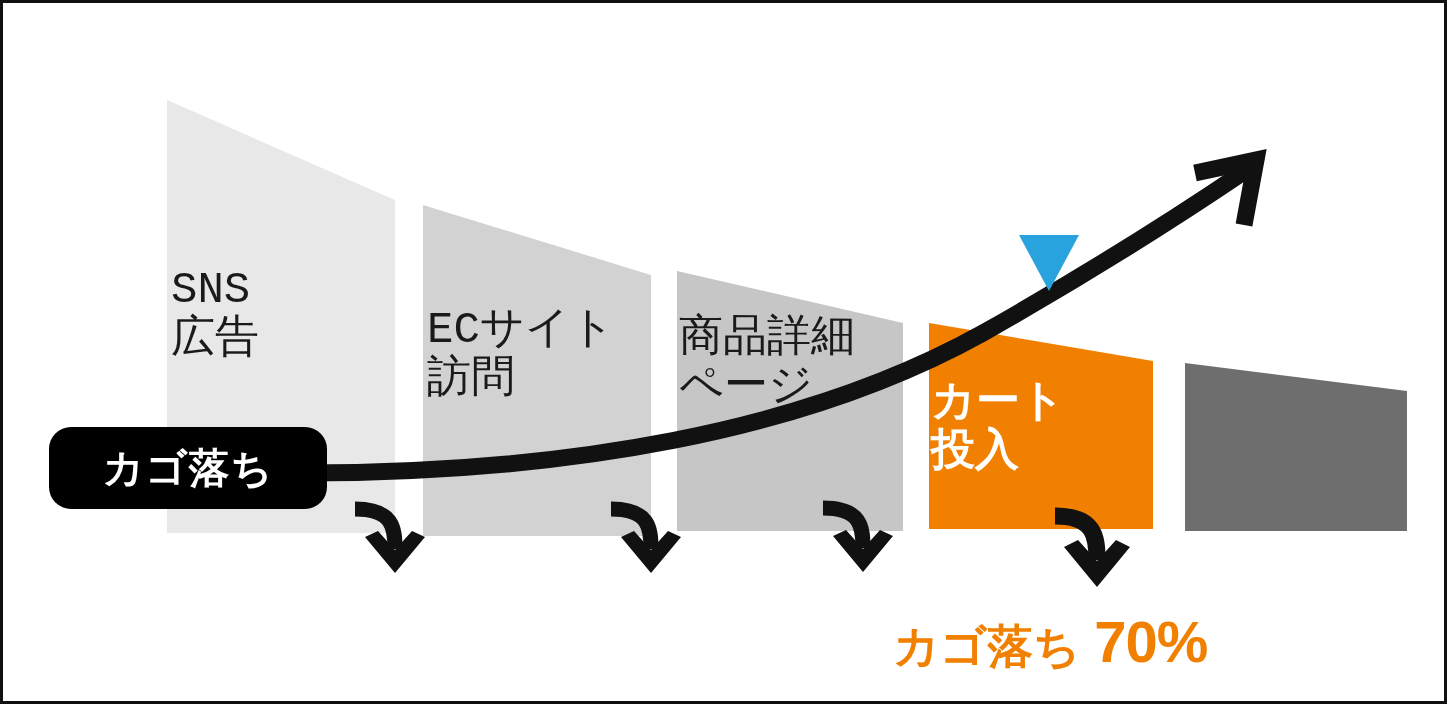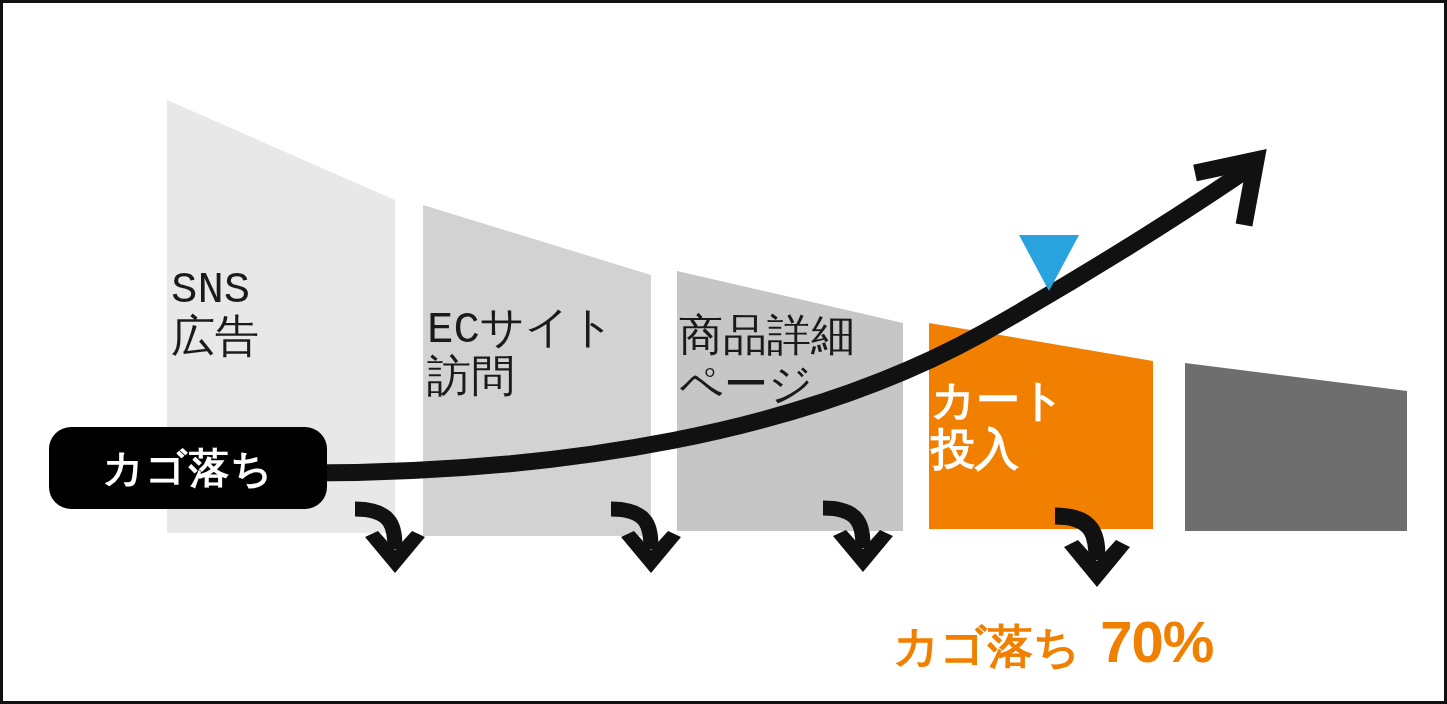--- a/index.html
+++ b/index.html
@@ -106,21 +106,21 @@
     white-space: nowrap;
   }
   #abandon-label {
     font-size: 46px;
     font-weight: 700;
     letter-spacing: 0px;
   }
   #abandon-value {
     font-size: 58px;
     font-weight: 700;
-    margin-left: 20px;
+    margin-left: 14px;
     letter-spacing: -1px;
   }
 </style>
 </head>
 <body>
 
 <div id="stage">
 
   <svg id="funnel-svg" viewBox="0 0 1447 704">
 

